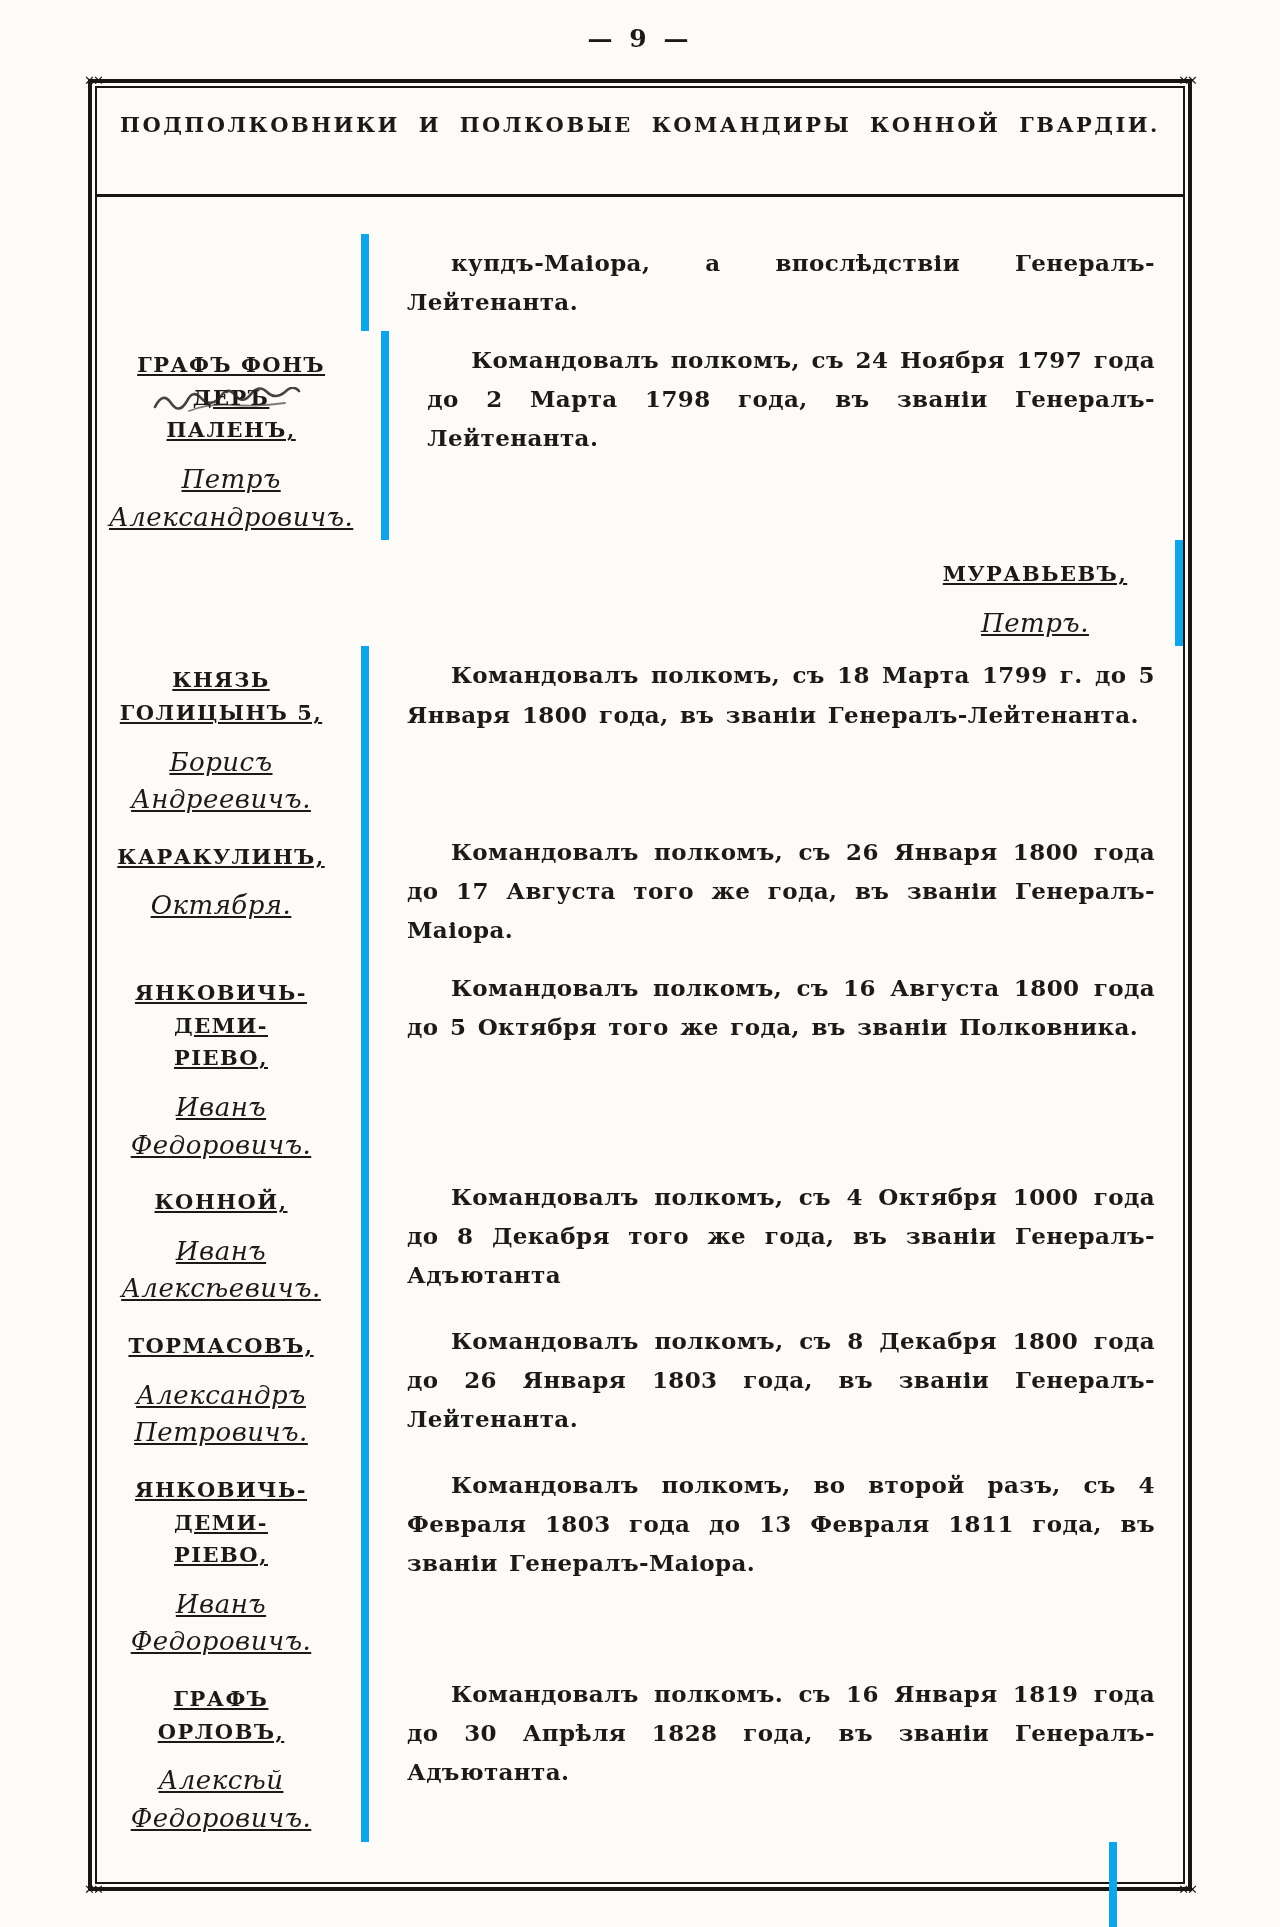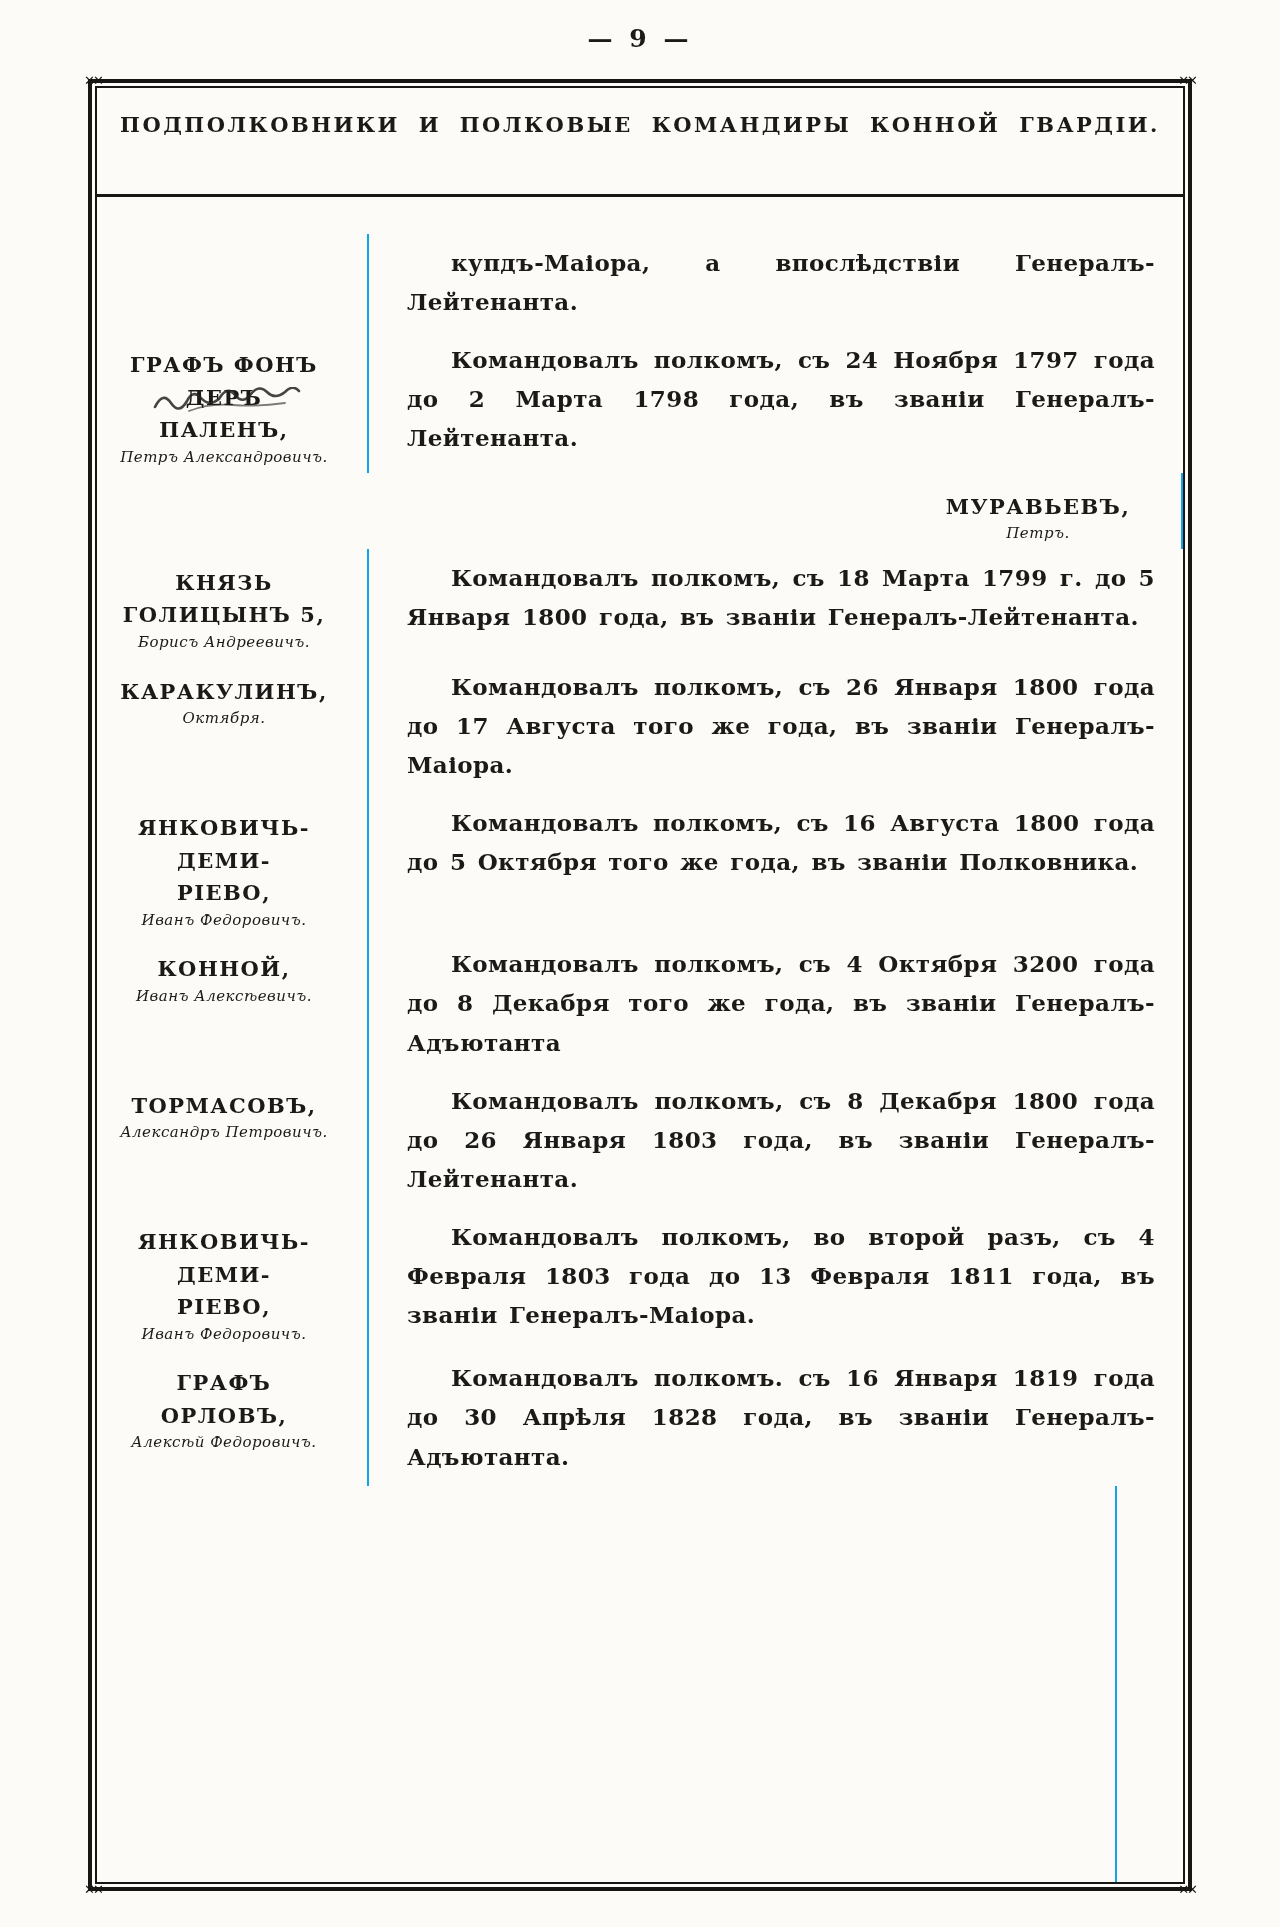--- a/index.html
+++ b/index.html
@@ -62,24 +62,25 @@
   .officer-table {
     flex: 1;
     display: flex;
     flex-direction: column;
     align-items: flex-end;
   }
   .row { display: flex; }
   .row.filler { flex: 1; min-height: 120px; }
   .cell-name {
     flex: 0 0 272px;
-    border-right: 2px solid #0ea5e9;
+    border-right: 8px solid #0ea5e9;
     text-align: center;
     padding: 18px 28px 4px 12px;
     position: relative;
+    text-decoration: underline;
   }
   .cell-text {
     flex: 1;
     padding: 9px 28px 10px 38px;
   }
   .cell-text p {
     font-weight: bold;
     font-size: 23px;
     line-height: 1.7;
     text-align: justify;
@@ -89,23 +90,23 @@
   }
   .surname {
     font-weight: bold;
     font-size: 21px;
     line-height: 1.55;
     letter-spacing: 1.5px;
     white-space: pre-line;
   }
   .given {
     font-style: italic;
-    font-size: 15px;
+    font-size: 26px;
     line-height: 1.45;
-    margin-top: 0;
+    margin-top: 14px;
     letter-spacing: 0.5px;
     white-space: pre-line;
   }
   .scribble {
     position: absolute;
     left: 52px;
     top: 56px;
     width: 170px;
     height: 30px;
     pointer-events: none;
@@ -190,21 +191,21 @@
             <p>Командовалъ полкомъ, съ 16 Августа 1800 года до 5 Октября того же года, въ званіи Полковника.</p>
           </div>
         </div>
 
         <div class="row">
           <div class="cell-name">
             <div class="surname">КОННОЙ,</div>
             <div class="given">Иванъ Алексѣевичъ.</div>
           </div>
           <div class="cell-text">
-            <p>Командовалъ полкомъ, съ 4 Октября 3200 года до 8 Декабря того же года, въ званіи Генералъ-Адъютанта</p>
+            <p>Командовалъ полкомъ, съ 4 Октября 1000 года до 8 Декабря того же года, въ званіи Генералъ-Адъютанта</p>
           </div>
         </div>
 
         <div class="row">
           <div class="cell-name">
             <div class="surname">ТОРМАСОВЪ,</div>
             <div class="given">Александръ Петровичъ.</div>
           </div>
           <div class="cell-text">
             <p>Командовалъ полкомъ, съ 8 Декабря 1800 года до 26 Января 1803 года, въ званіи Генералъ-Лейтенанта.</p>

